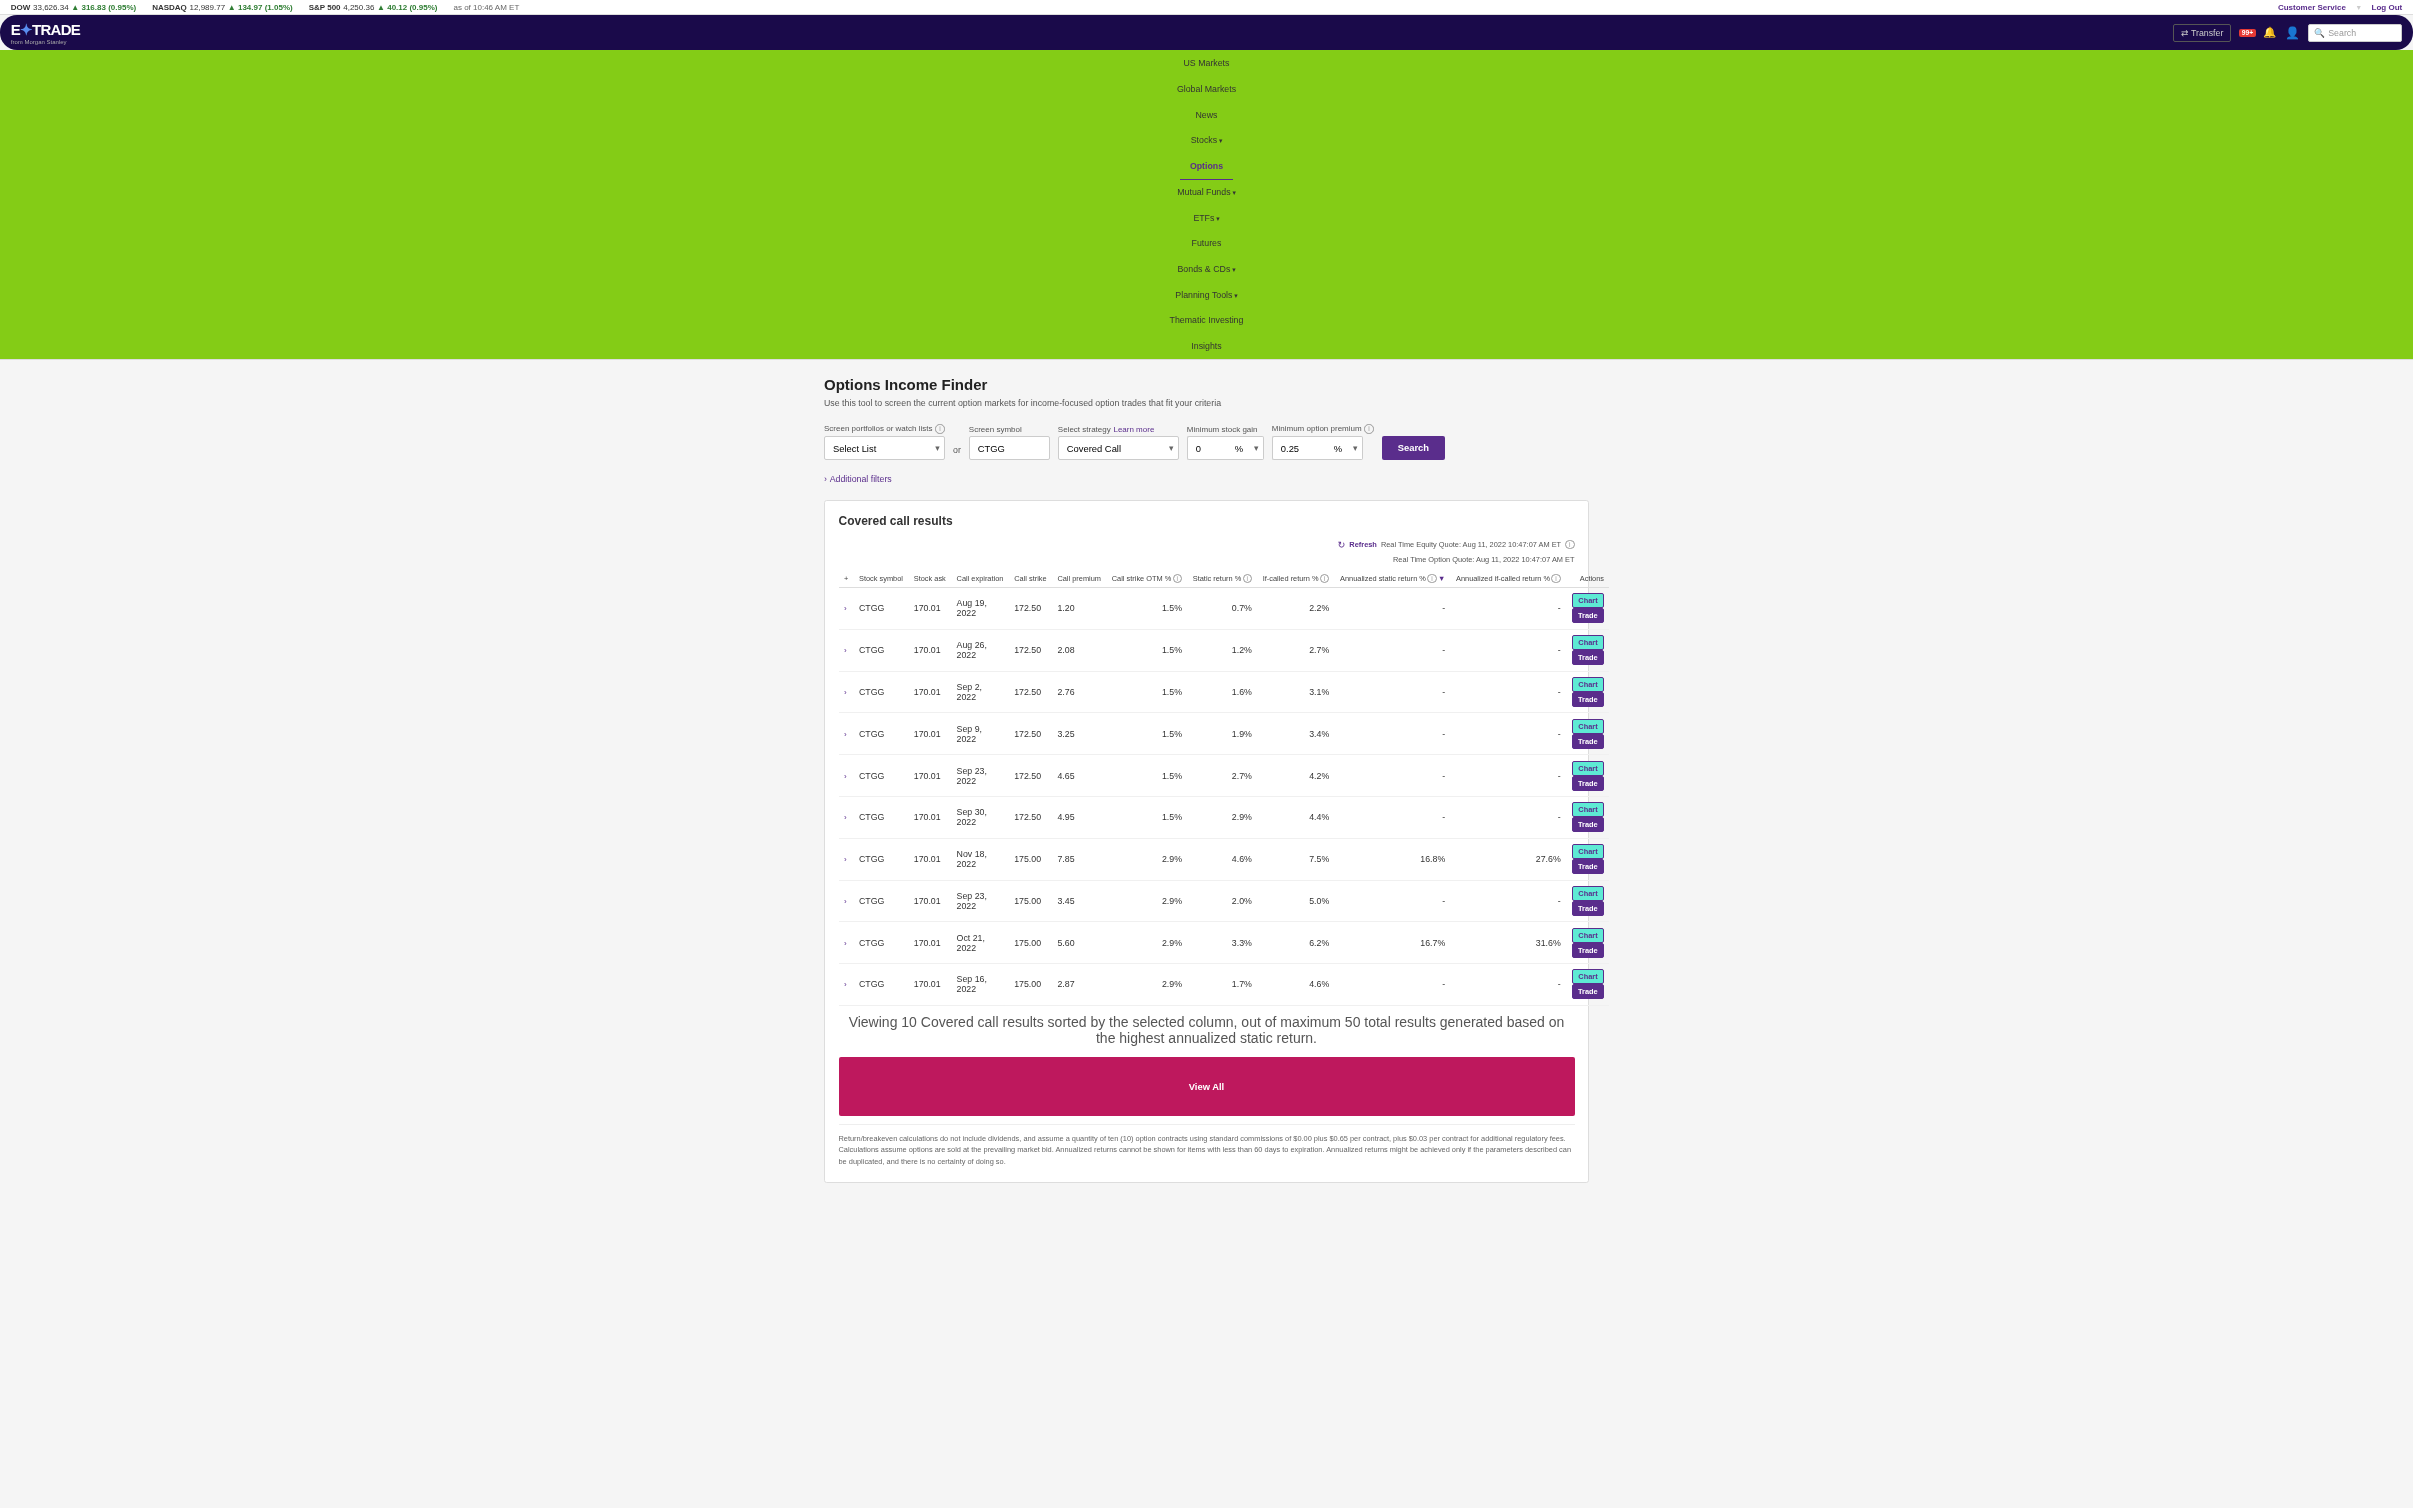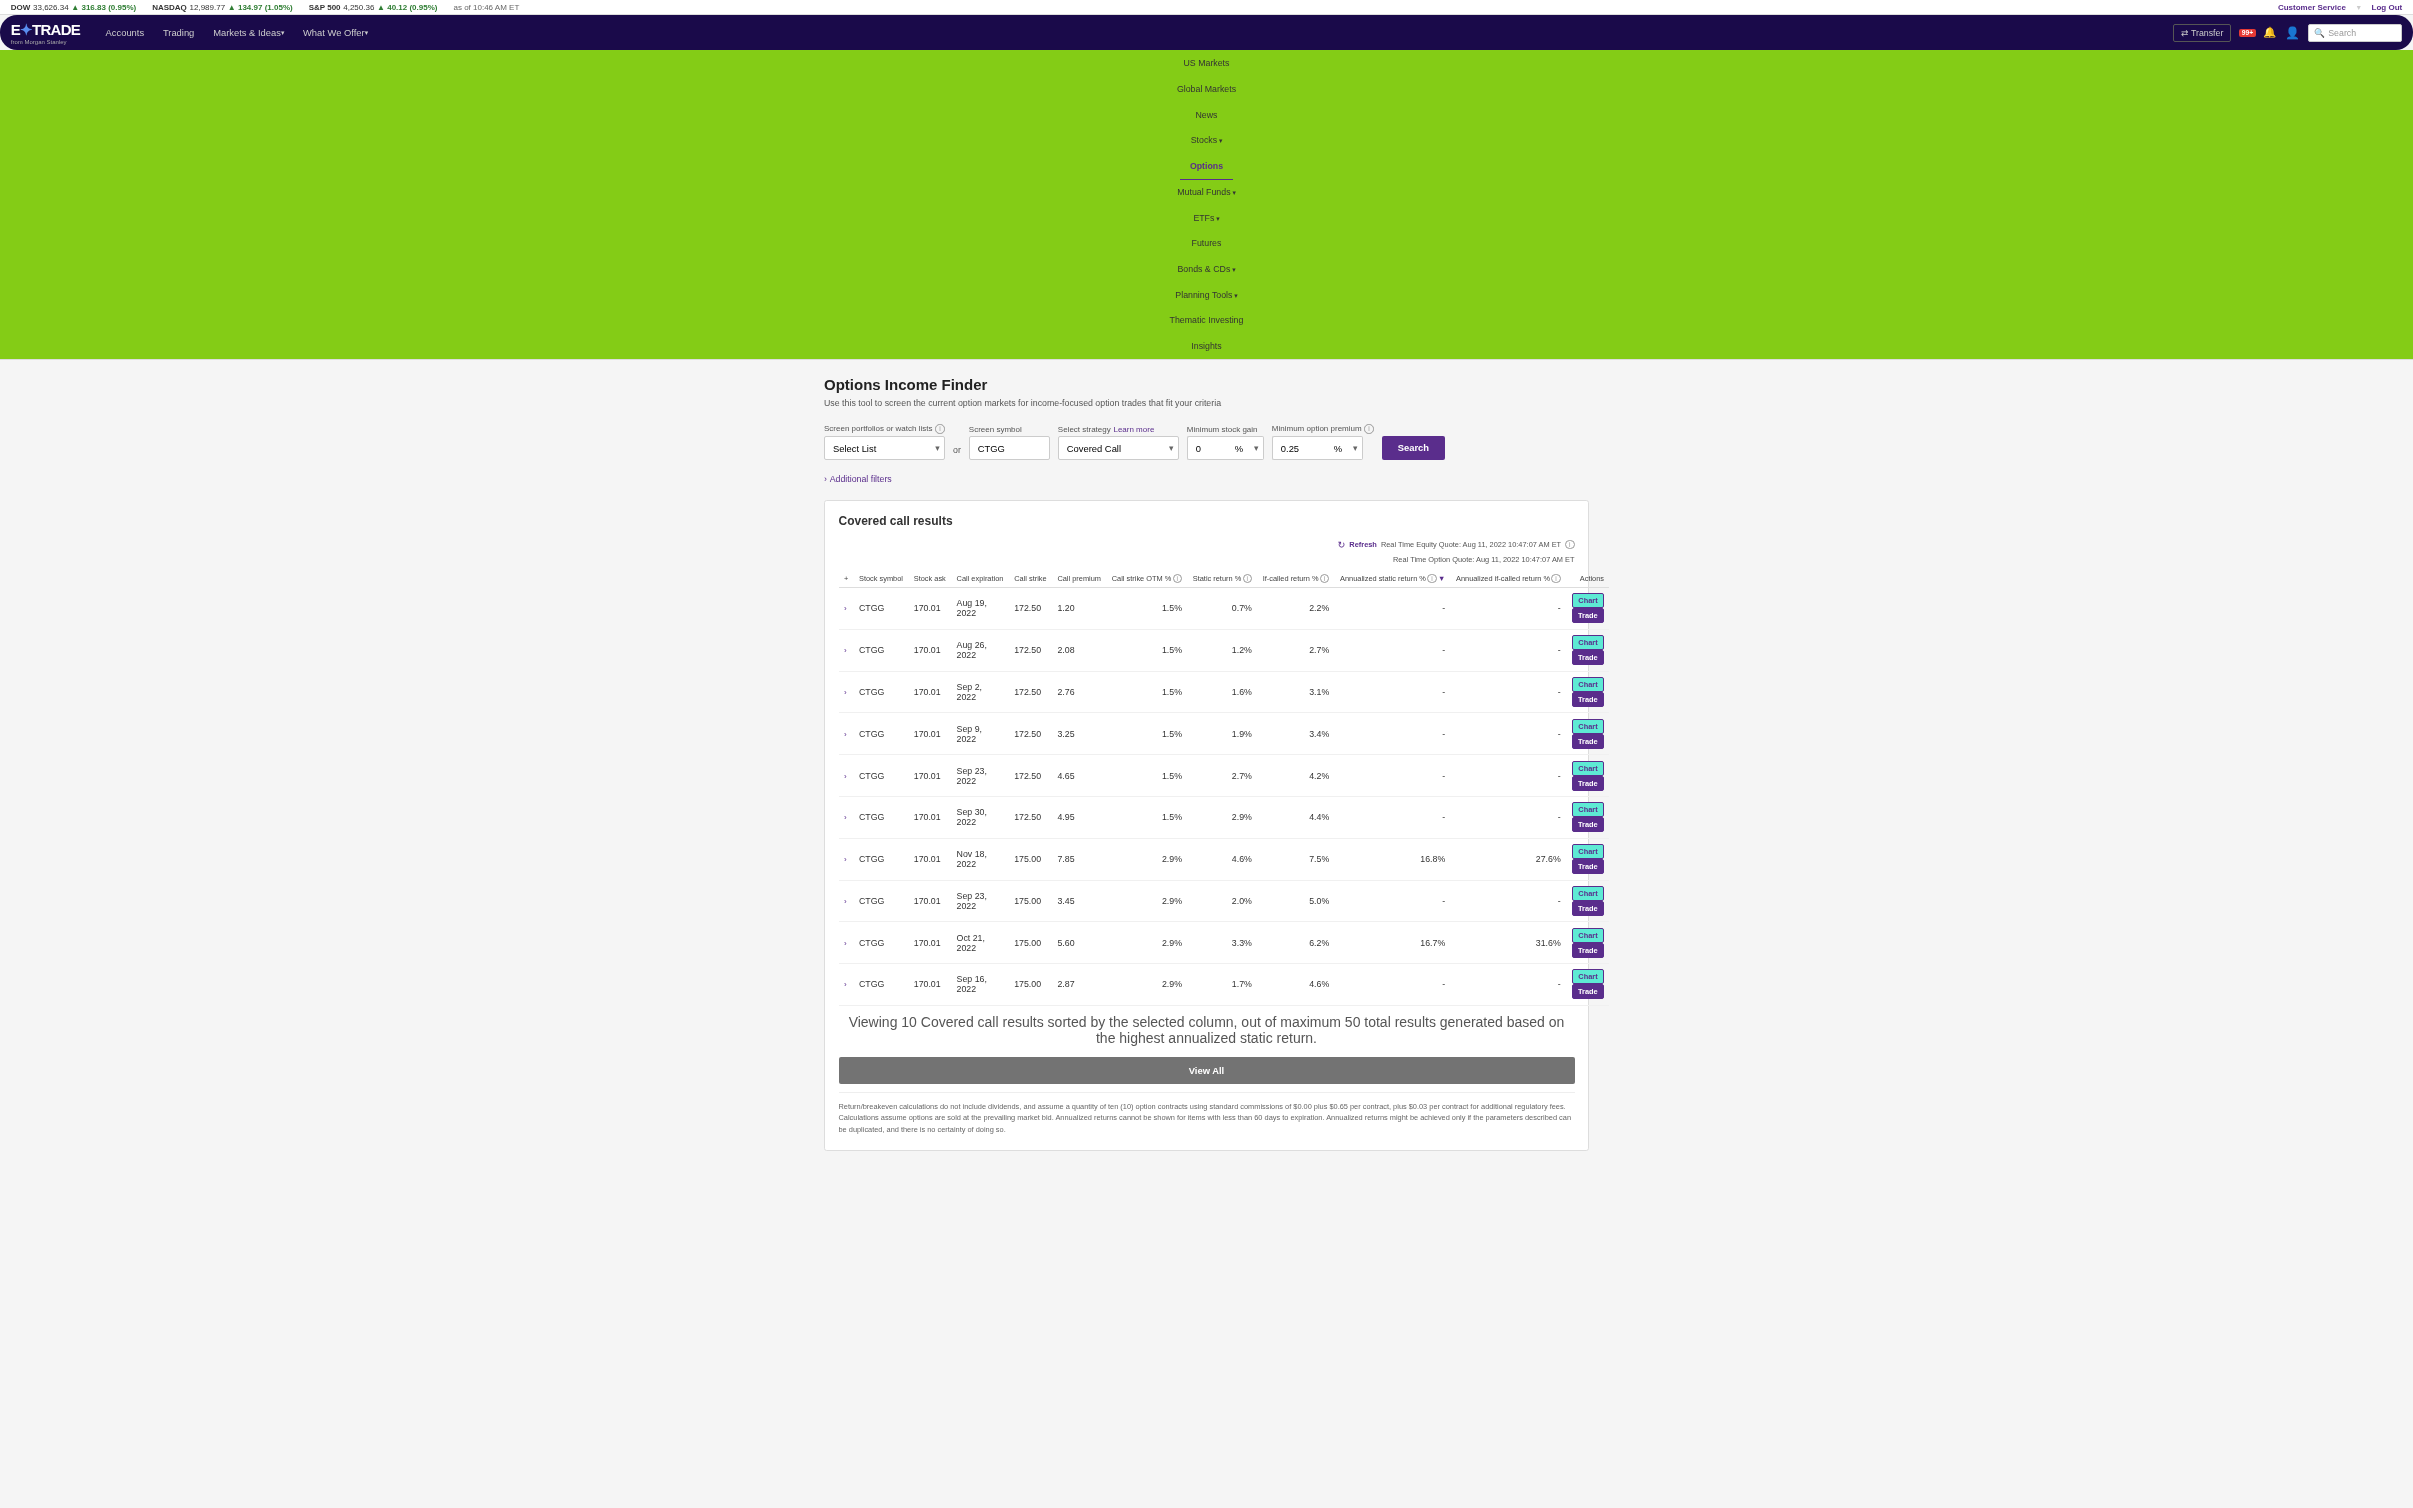--- a/index.html
+++ b/index.html
@@ -246,24 +246,24 @@
       background: #5a2d8c;
       color: white;
       border: 0.7px solid #5a2d8c;
     }
 
     .sort-arrow { color: #5a2d8c; }
     .col-header-info { display: inline-flex; align-items: center; gap: 1.3px; }
 
     .view-all-row { text-align: center; margin: 10.8px 0 5.4px; }
     .view-all-btn {
-      background: #737373;
+      background: #be185d;
       color: white;
       border: none;
-      padding: 8px 0;
+      padding: 24px 0;
       width: 100%;
       font-size: 9.4px;
       font-weight: bold;
       cursor: pointer;
       border-radius: 2px;
     }
     .viewing-note { font-size: 14px; color: #555; text-align: center; margin-bottom: 8px; }
     .disclaimer { font-size: 7.4px; color: #666; line-height: 1.6; margin-top: 8px; border-top: 0.7px solid #eee; padding-top: 8px; }
 
     .th-sortable { cursor: pointer; }
@@ -294,26 +294,20 @@
     <span class="ticker-link">Customer Service</span>
     <span style="color:#ccc">▾</span>
     <span class="ticker-link">Log Out</span>
   </div>
 </div>
 
 <nav class="main-nav">
   <div class="logo">
     <span class="logo-main">E<span class="logo-plus">✦</span>TRADE</span>
     <span class="logo-sub">from Morgan Stanley</span>
-  </div>
-  <div class="nav-links">
-    <span class="nav-link">Accounts</span>
-    <span class="nav-link">Trading</span>
-    <span class="nav-link has-arrow">Markets &amp; Ideas</span>
-    <span class="nav-link has-arrow">What We Offer</span>
   </div>
   <div class="nav-right">
     <button class="nav-icon-btn">
       <span>⇄</span>
       <span>Transfer</span>
     </button>
     <span class="notification-badge">99+</span>
     <span style="color:#ccc;font-size:10.8px;cursor:pointer">🔔</span>
     <span class="user-icon">👤</span>
     <div class="search-box">

